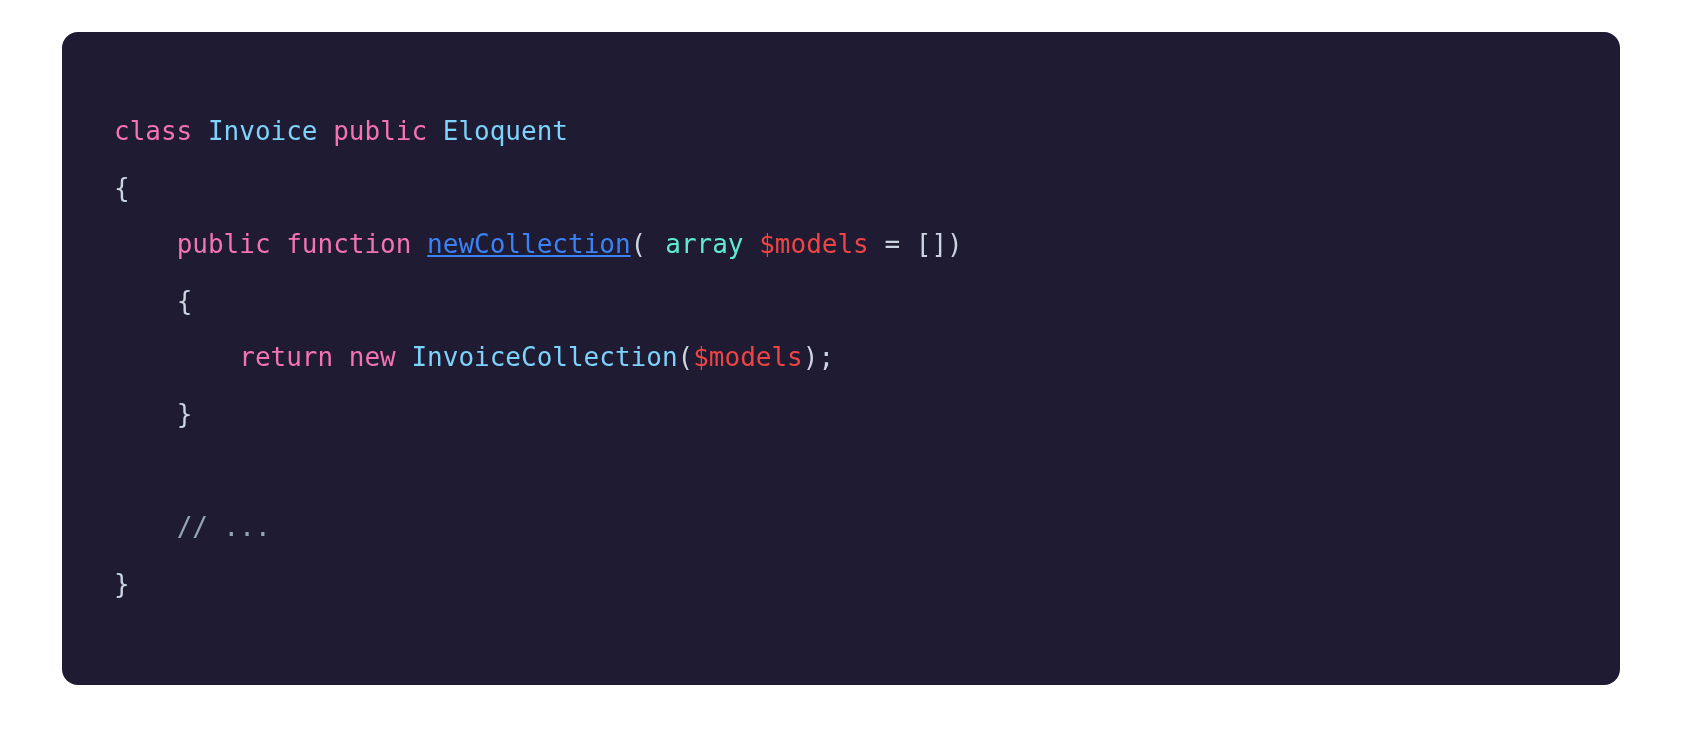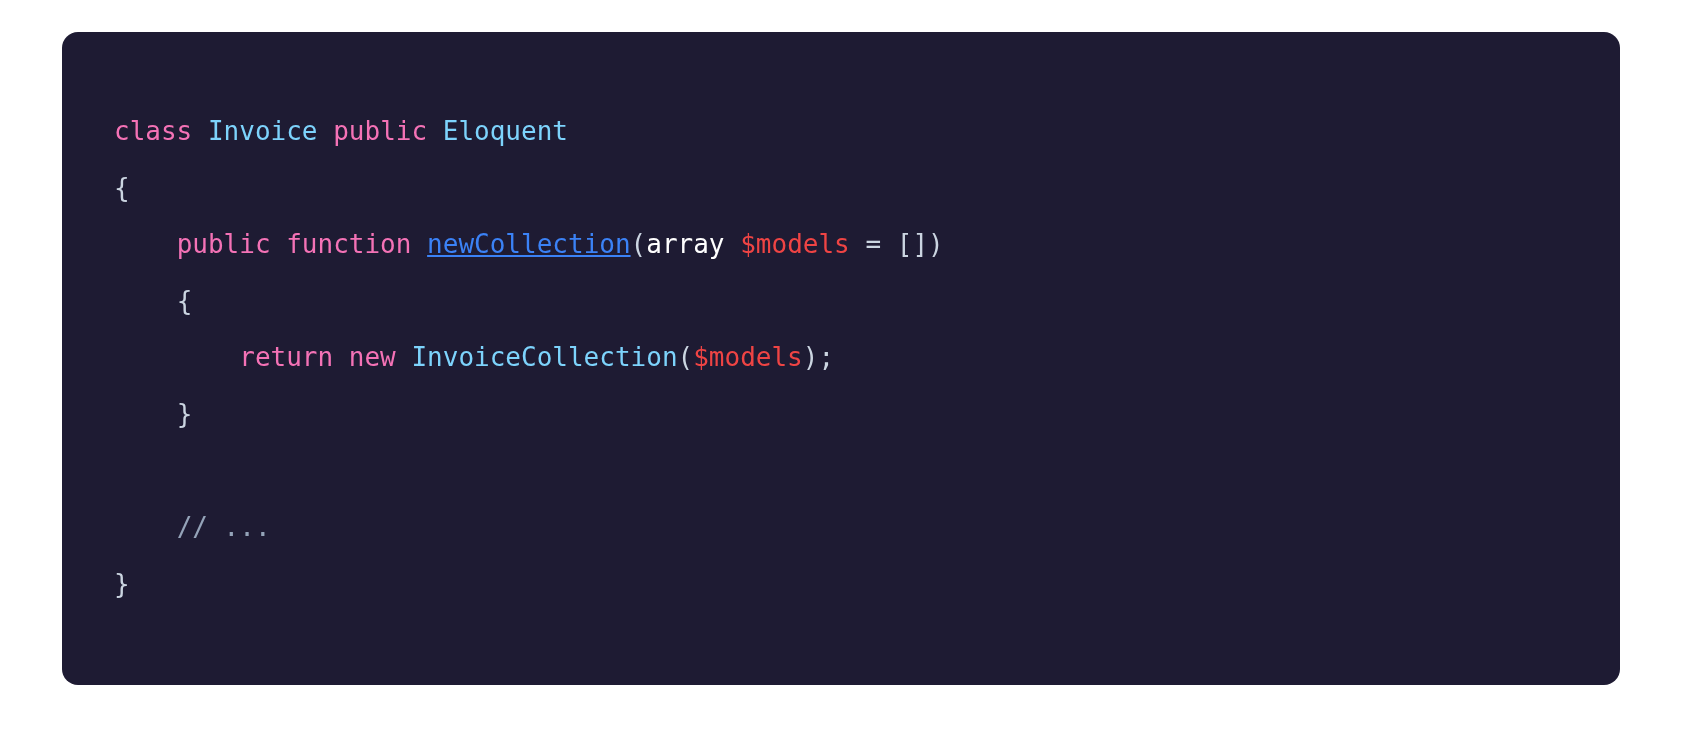--- a/index.html
+++ b/index.html
@@ -27,21 +27,21 @@
   pre {
     font-family: inherit;
     font-size: 26px;
     line-height: 2.1;
     color: #e5e7eb;
     white-space: pre;
   }
   .tok-keyword { color: #f472b6; margin-top: 11px; }
   .tok-class   { color: #7dd3fc; margin-top: 35px; }
   .tok-func    { color: #3b82f6; text-decoration: underline; }
-  .tok-type    { color: #ffffff; }
+  .tok-type    { color: #5eead4; margin-left: 19px; }
   .tok-var     { color: #ef4444; }
   .tok-punct   { color: #cbd5e1; }
   .tok-comment { color: #94a3b8; }
 </style>
 </head>
 <body>
 
 <div class="code-block">
   <pre><code id="code-target"><span class="tok-keyword">class</span><span> </span><span class="tok-class">Invoice</span><span> </span><span class="tok-keyword">public</span><span> </span><span class="tok-class">Eloquent</span>
 <span class="tok-punct">{</span>

